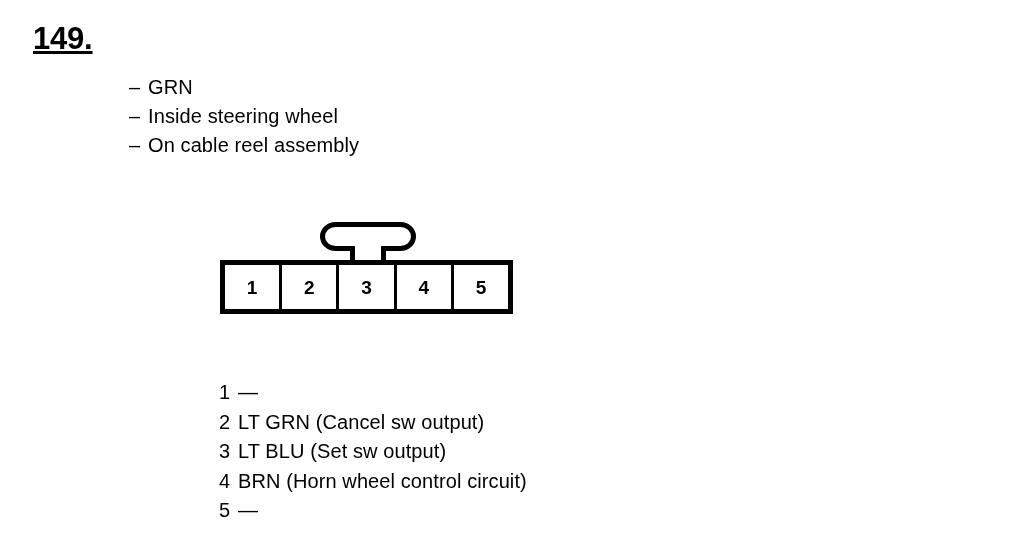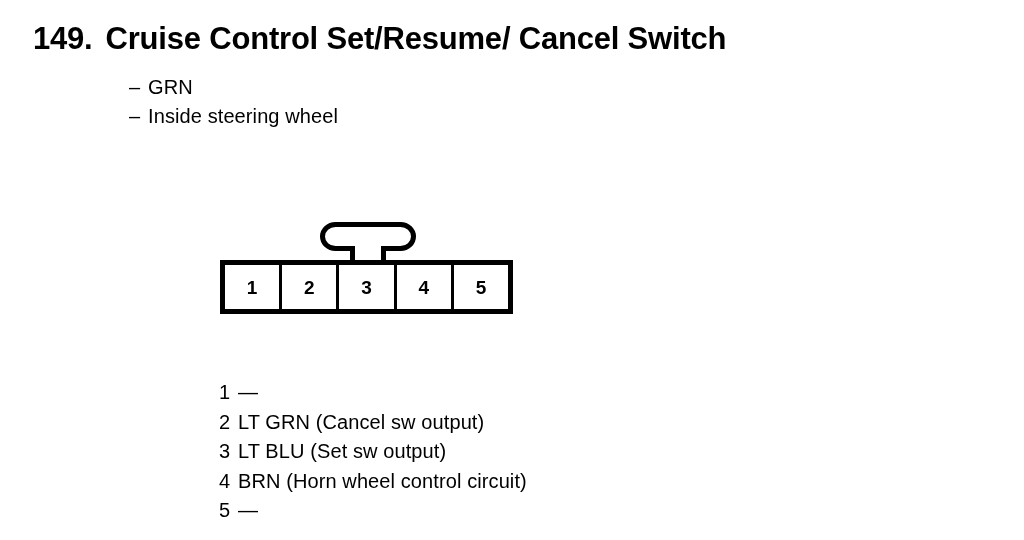--- a/index.html
+++ b/index.html
@@ -25,20 +25,21 @@
   }
 
   
   .title-row {
     position: absolute;
     left: 33px;
     top: 21px;
     display: flex;
     align-items: flex-start;
     white-space: nowrap;
+    text-decoration: underline;
   }
   .title-number {
     font-size: 31px;
     font-weight: bold;
     line-height: 36px;
     letter-spacing: -0.2px;
   }
   .title-text {
     font-size: 31px;
     font-weight: bold;
@@ -154,29 +155,31 @@
     letter-spacing: 0.1px;
   }
 </style>
 </head>
 <body>
 
 <div class="page">
 
   <div class="title-row">
     <span class="title-number">149.</span>
-    <span class="title-text">Cruise Control Set/Resume/ Cancel Switch</span>
   </div>
 
   <div class="notes">
     <div class="note-line">
       <span class="note-dash">–</span><span>GRN</span>
     </div>
     <div class="note-line">
       <span class="note-dash">–</span><span>Inside steering wheel</span>
+    </div>
+    <div class="note-line">
+      <span class="note-dash">–</span><span>On cable reel assembly</span>
     </div>
   </div>
 
   <div class="connector">
 
     <div class="latch">
       <div class="latch-loop"></div>
       <div class="latch-neck"></div>
     </div>
 

